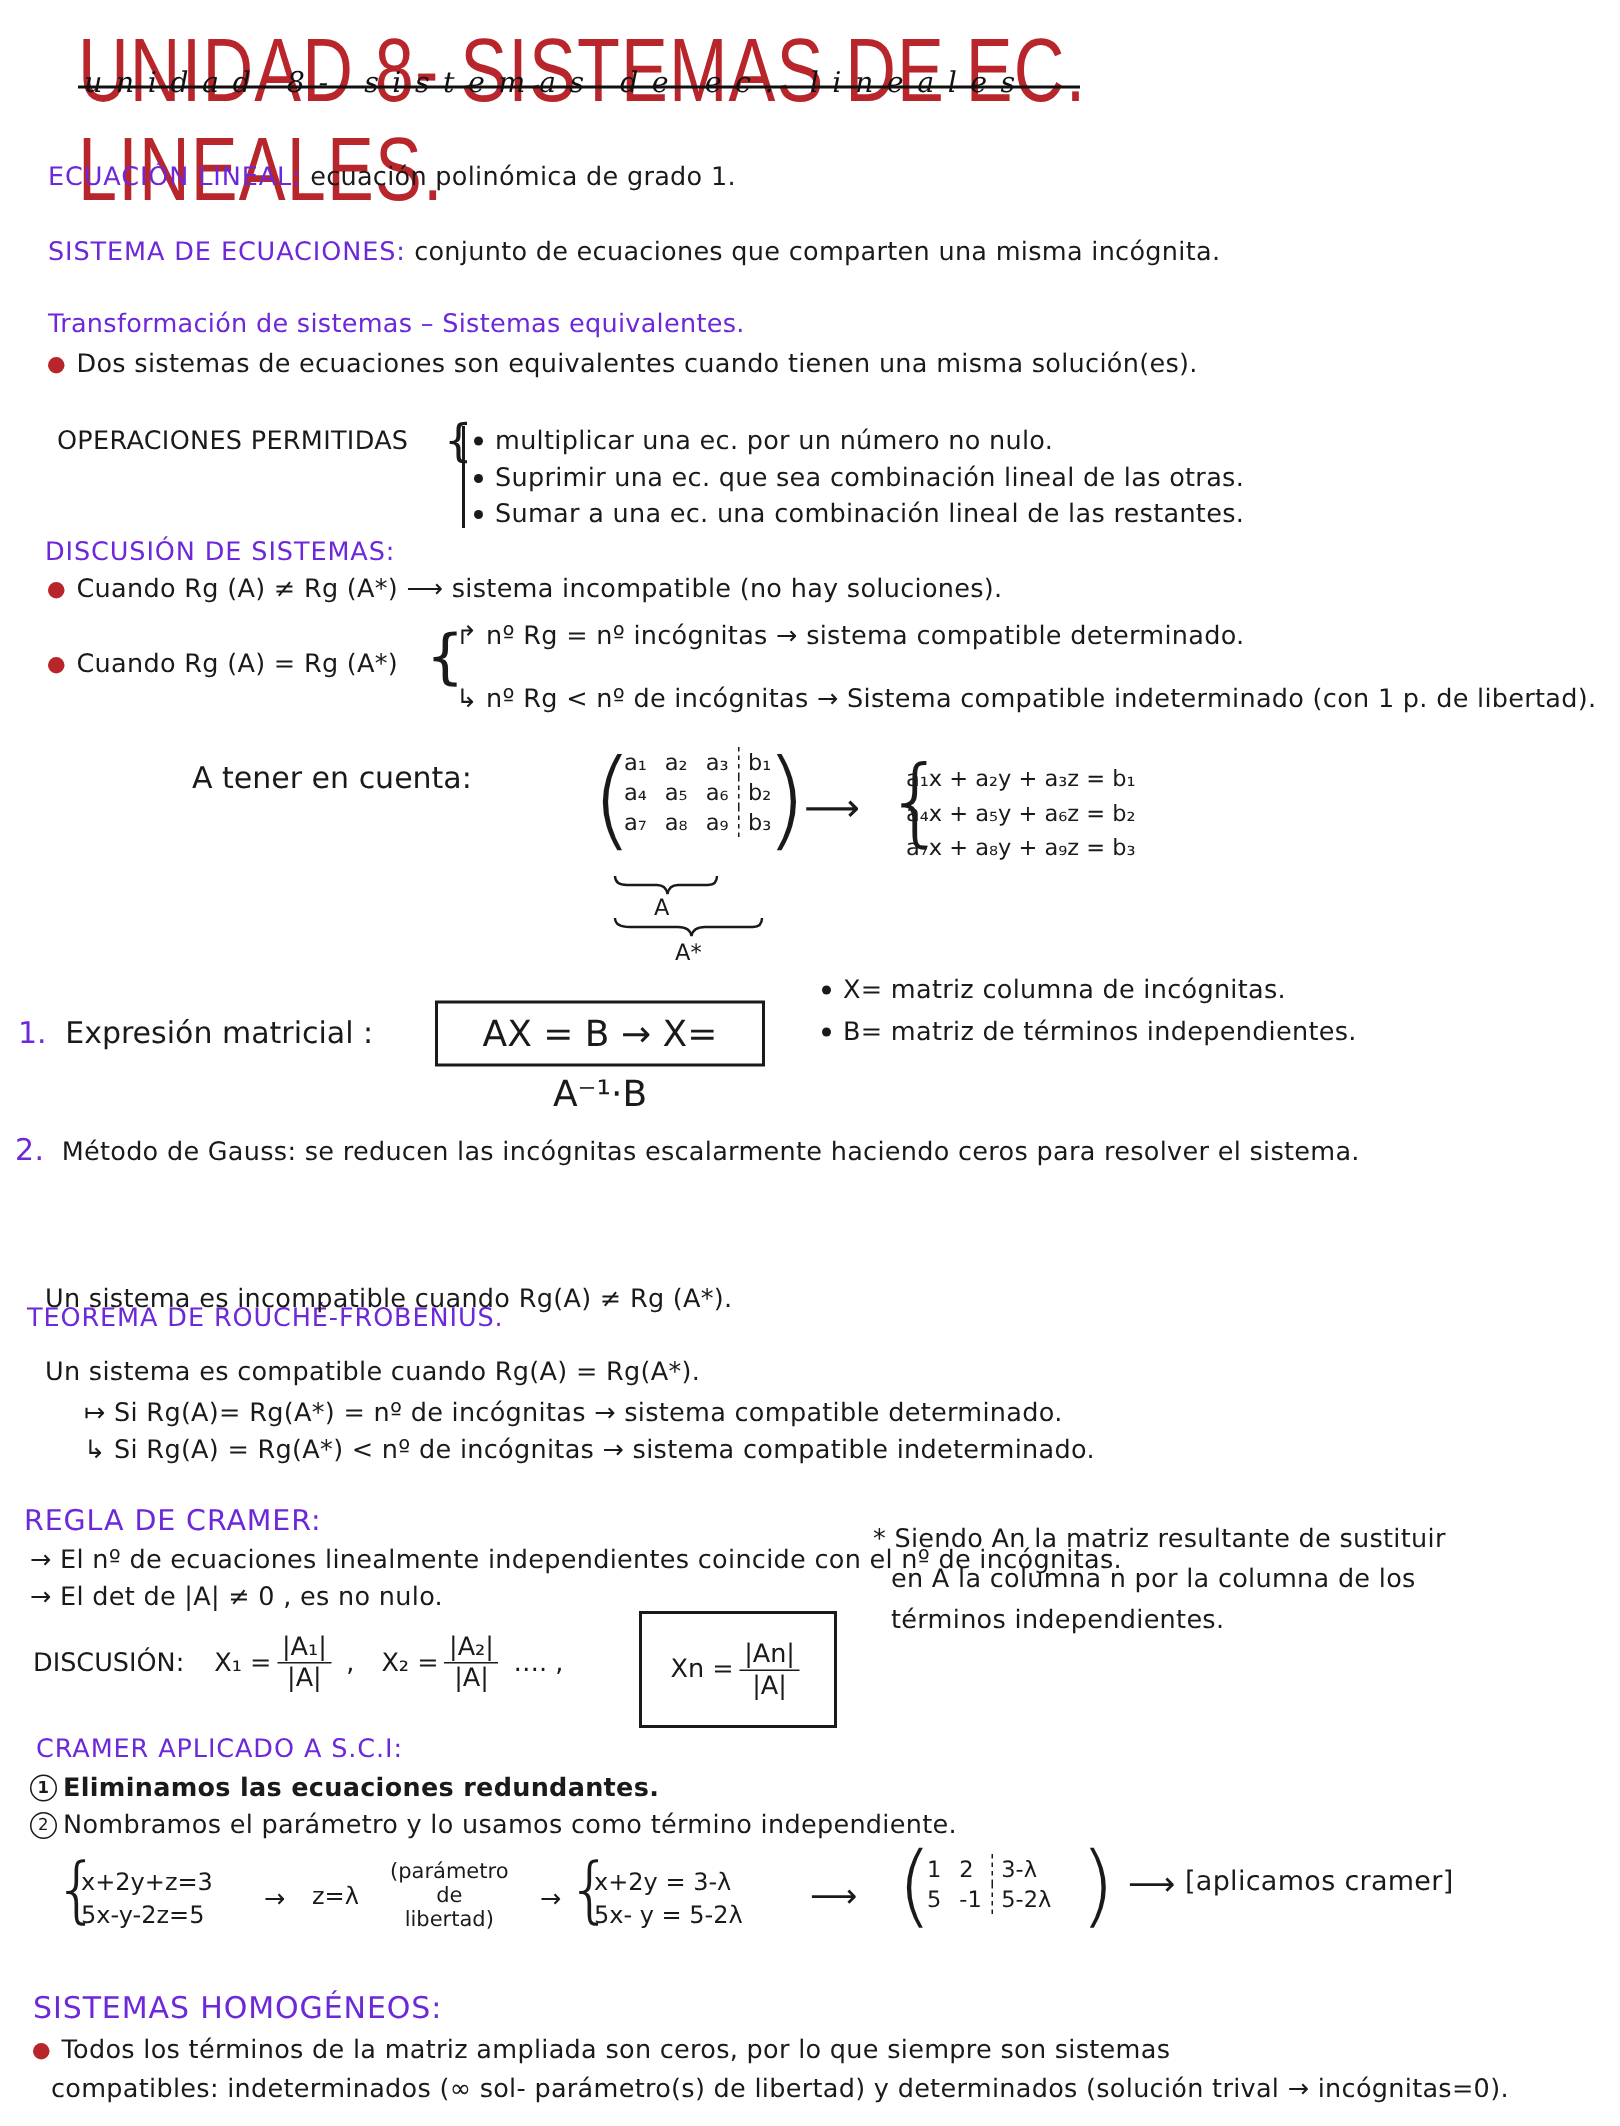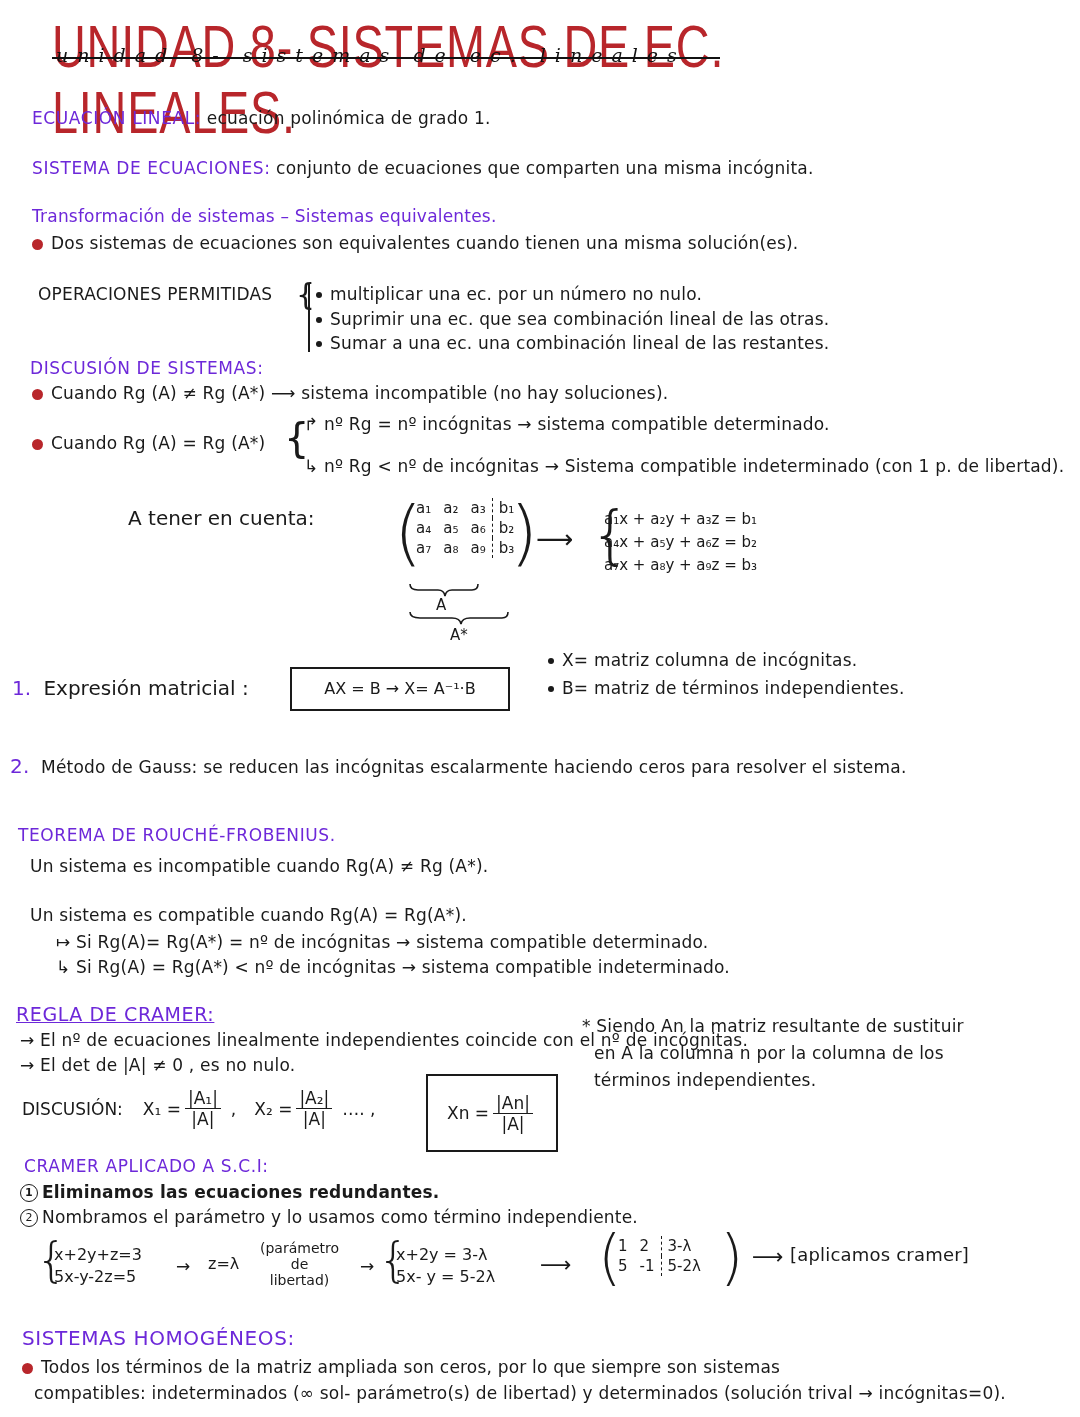--- a/index.html
+++ b/index.html
@@ -116,39 +116,39 @@
   <div>a₁x + a₂y + a₃z = b₁</div>
   <div>a₄x + a₅y + a₆z = b₂</div>
   <div>a₇x + a₈y + a₉z = b₃</div>
 </div>
 
 <div class="abs" style="left:12px;top:676px;font-size:20px;">
   <span class="red">1.</span>
   <span style="margin-left:6px;">Expresión matricial :</span>
 </div>
 <div class="box" style="left:290px;top:667px;width:216px;height:40px;">
-  <div style="text-align:center;line-height:40px;font-size:16px;">AX = B → X= A⁻¹·B</div>
+  <div style="text-align:center;line-height:40px;font-size:24px;">AX = B → X= A⁻¹·B</div>
 </div>
 <div class="abs txt" style="left:548px;top:646px;line-height:28px;">
   <div><span class="bullet-blk"></span><span>X= matriz columna de incógnitas.</span></div>
   <div><span class="bullet-blk"></span><span>B= matriz de términos independientes.</span></div>
 </div>
 
 <div class="abs txt" style="left:10px;top:754px;">
   <span class="red" style="font-size:20px;">2.</span>
   <span style="margin-left:6px;">Método de Gauss: se reducen las incógnitas escalarmente haciendo ceros para resolver el sistema.</span>
 </div>
 
-<div class="abs head red" style="left:18px;top:825px;text-align:center;">TEOREMA DE ROUCHÉ-FROBENIUS.</div>
+<div class="abs head red" style="left:18px;top:869px;text-align:center;">TEOREMA DE ROUCHÉ-FROBENIUS.</div>
 <div class="abs txt" style="left:30px;top:856px;">Un sistema es incompatible cuando Rg(A) ≠ Rg (A*).</div>
 <div class="abs txt" style="left:30px;top:905px;">Un sistema es compatible cuando Rg(A) = Rg(A*).</div>
 <div class="abs txt" style="left:56px;top:932px;">↦ <span>Si Rg(A)= Rg(A*) = nº de incógnitas → sistema compatible determinado.</span></div>
 <div class="abs txt" style="left:56px;top:957px;">↳ <span>Si Rg(A) = Rg(A*) &lt; nº de incógnitas → sistema compatible indeterminado.</span></div>
 
-<div class="abs head red" style="left:16px;top:1003px;font-size:19px;text-decoration:underline;">REGLA DE CRAMER:</div>
+<div class="abs head red" style="left:16px;top:1003px;font-size:19px;">REGLA DE CRAMER:</div>
 <div class="abs txt" style="left:20px;top:1030px;">→ <span>El nº de ecuaciones linealmente independientes coincide con el nº de incógnitas.</span></div>
 <div class="abs txt" style="left:20px;top:1055px;">→ <span>El det de |A| ≠ 0 , es no nulo.</span></div>
 <div class="abs math" style="left:22px;top:1088px;display:flex;align-items:center;">
   <span style="margin-right:20px;">DISCUSIÓN:</span>
   <span>X₁ =</span>
   <span class="frac">
       <span class="num">|A₁|</span>
       <span>|A|</span>
     </span>
   <span style="margin:0 18px 0 6px;">,</span>

